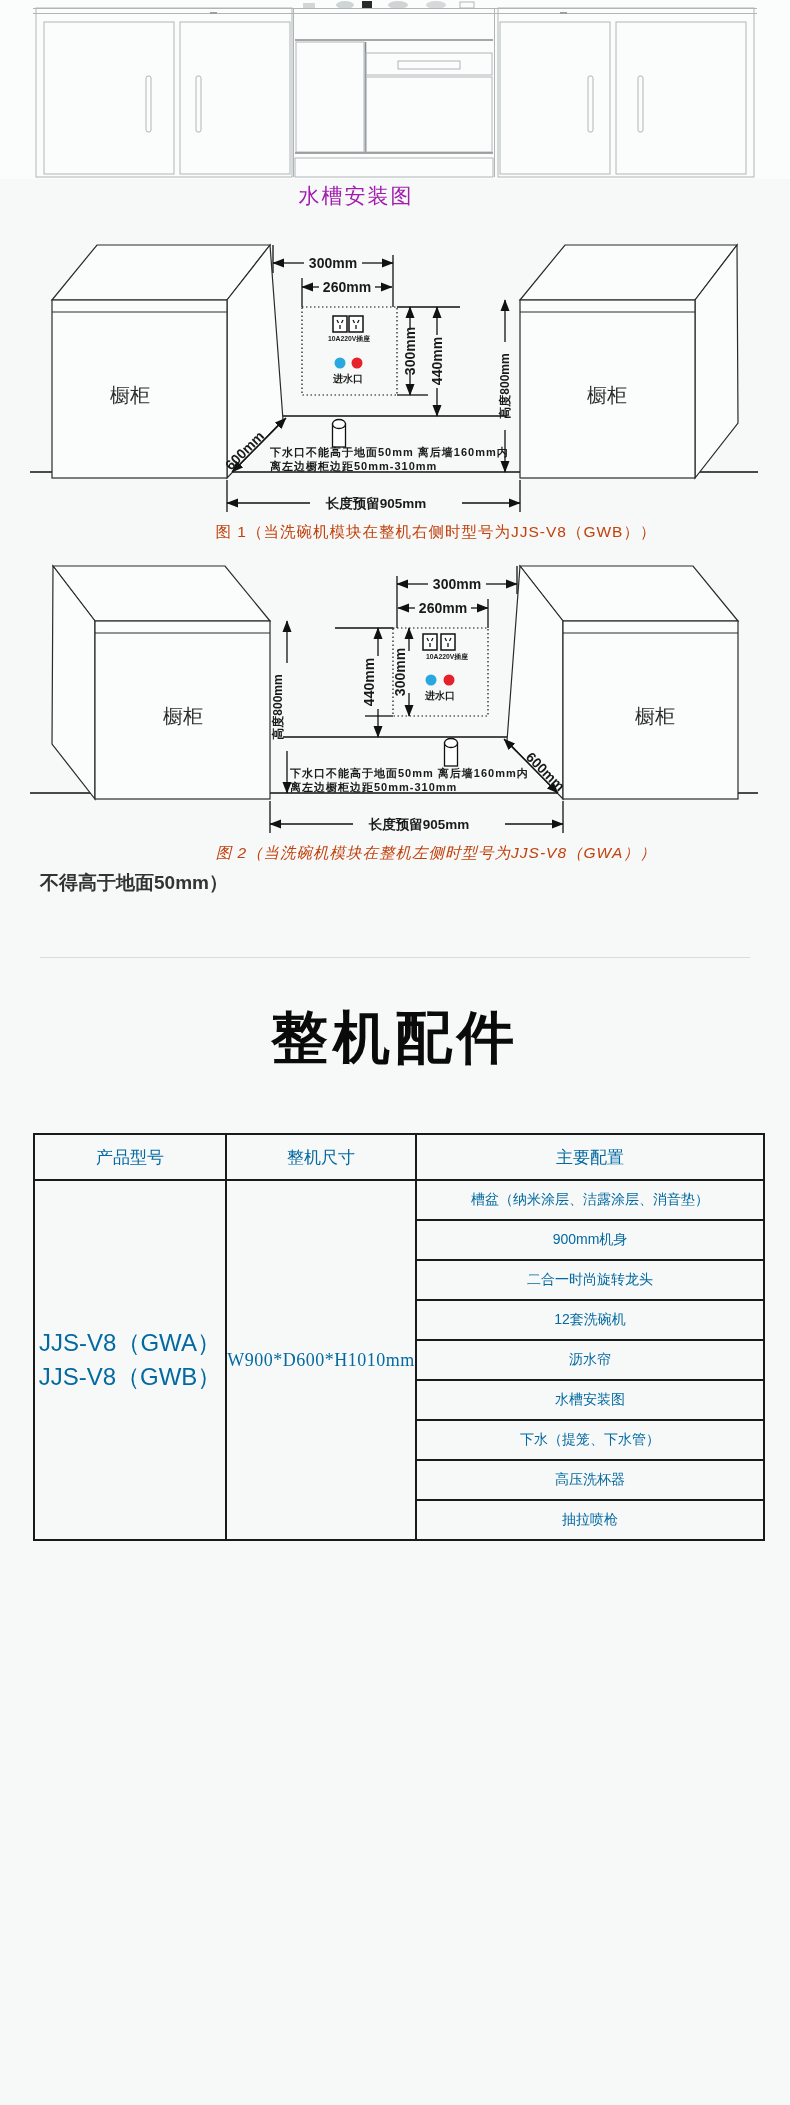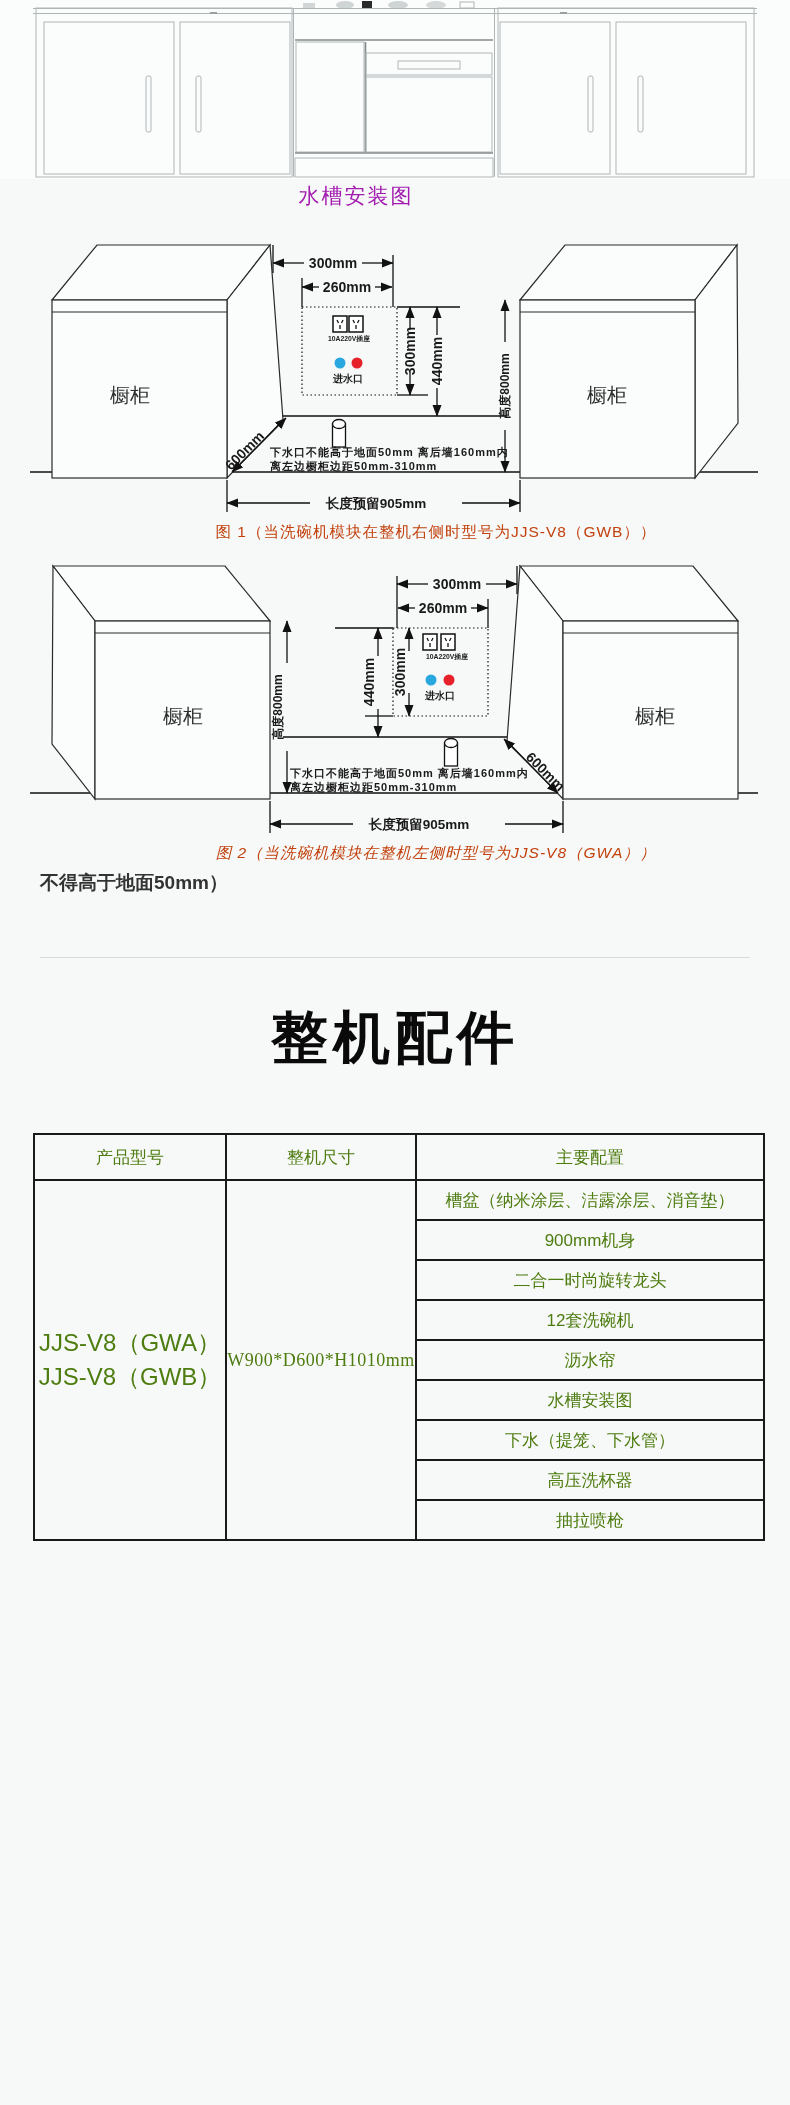--- a/index.html
+++ b/index.html
@@ -12,23 +12,23 @@
   #sink-title{top:182px;left:0;width:712px;text-align:center;font-size:21px;color:#a21caf;letter-spacing:2px;}
   .fig-caption{left:0;width:790px;text-align:center;font-size:15.5px;color:#c2410c;letter-spacing:1px;margin-left:41px;}
   #caption-1{top:522px;}
   #caption-2{top:843px;font-style:italic;}
   #pipe-note{top:871px;left:28px;width:740px;font-size:19px;line-height:24px;color:#333;}
   #pipe-note .l2{padding-left:12px;font-weight:bold;}
   #divider{top:957px;left:40px;width:710px;height:0;border-top:1px solid #d8dbdb;}
   #parts-title{top:1000px;left:0;width:790px;text-align:center;font-size:57px;font-weight:700;color:#0a0a0a;letter-spacing:5px;}
   
   #parts-table{top:1133px;left:33px;width:730px;border-collapse:collapse;table-layout:fixed;}
-  #parts-table th,#parts-table td{border:2px solid #1a1a1a;text-align:center;color:#4d7c0f;font-weight:400;padding:0;}
+  #parts-table th,#parts-table td{border:2px solid #1a1a1a;text-align:center;color:#0369a1;font-weight:400;padding:0;}
   #parts-table th{height:44px;font-size:17px;}
-  #parts-table td.cfg{height:38px;font-size:17px;}
+  #parts-table td.cfg{height:38px;font-size:14px;}
   #parts-table td.model{font-size:24px;line-height:34px;}
   #parts-table td.size{font-size:18px;letter-spacing:0.5px;font-family:Liberation Serif, serif;}
   col.c1{width:192px;} col.c2{width:190px;} col.c3{width:348px;}
   
   svg{display:block;}
   svg text{fill:#1a1a1a;font-family:"Liberation Sans","DejaVu Sans",sans-serif;}
   .dim{font-size:14px;font-weight:700;}
   .dim-s{font-size:12px;font-weight:700;}
   .cab{font-size:20px;fill:#2b2b2b;}
   .note{font-size:11px;font-weight:700;letter-spacing:1px;}

